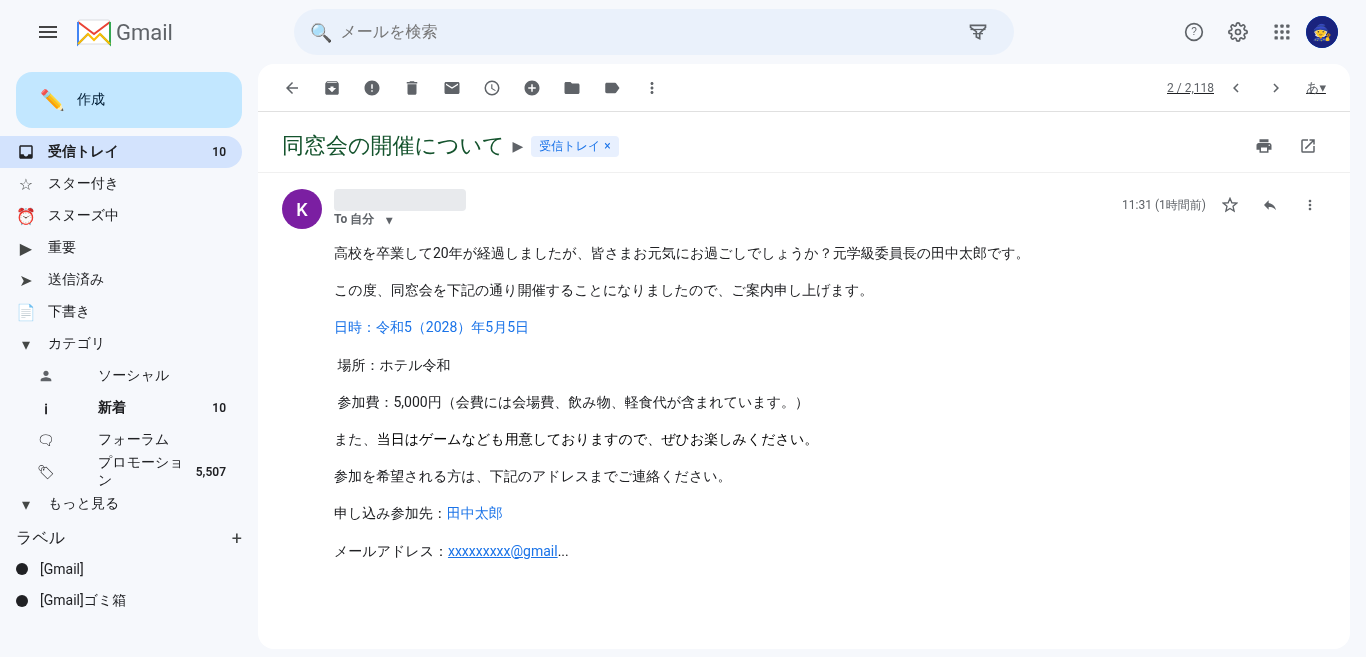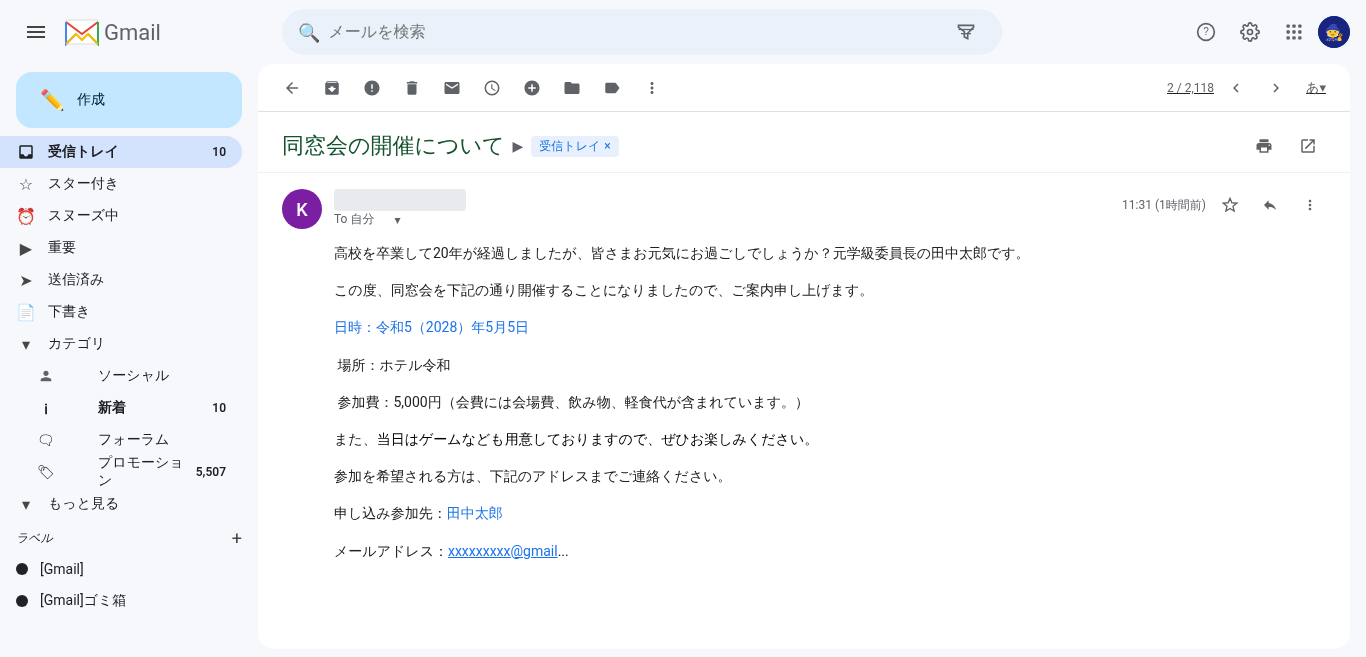--- a/index.html
+++ b/index.html
@@ -1,19 +1,19 @@
 <!DOCTYPE html>
 <html><head>
   <meta charset="utf-8">
   <style>
     * { margin: 0; padding: 0; box-sizing: border-box; }
     body { font-family: 'Google Sans', Roboto, Arial, sans-serif; font-size: 14px; color: #202124; background: #f6f8fc; height: 657px; overflow: hidden; display: flex; flex-direction: column; }
 
     
-    .topbar { display: flex; align-items: center; height: 64px; padding: 0 16px; background: #f6f8fc; flex-shrink: 0; gap: 8px; }
+    .topbar { display: flex; align-items: center; height: 64px; padding: 0 28px; background: #f6f8fc; flex-shrink: 0; gap: 8px; }
     .topbar-left { display: flex; align-items: center; gap: 8px; width: 258px; flex-shrink: 0; }
     .hamburger-btn { width: 40px; height: 40px; border-radius: 50%; border: none; background: transparent; cursor: pointer; display: flex; align-items: center; justify-content: center; }
     .hamburger-icon span { display: block; width: 18px; height: 2px; background: #444; margin: 3px 0; }
     .gmail-logo { display: flex; align-items: center; gap: 4px; }
     .logo-text { font-size: 22px; color: #5f6368; font-weight: 400; }
     .search-bar { flex: 1; display: flex; align-items: center; background: #eaf1fb; border-radius: 24px; padding: 0 16px; height: 46px; max-width: 720px; }
     .search-icon-wrap { color: #5f6368; margin-right: 8px; font-size: 18px; }
     .search-input { border: none; background: transparent; outline: none; font-size: 16px; color: #202124; flex: 1; }
     .search-filter-btn { width: 40px; height: 40px; border-radius: 50%; border: none; background: transparent; cursor: pointer; display: flex; align-items: center; justify-content: center; color: #5f6368; font-size: 18px; }
     .topbar-right { display: flex; align-items: center; gap: 4px; margin-left: auto; }
@@ -31,21 +31,21 @@
     .nav-item { display: flex; align-items: center; padding: 0 16px; height: 32px; border-radius: 0 16px 16px 0; cursor: pointer; margin-right: 16px; position: relative; }
     .nav-item.active { background: #d3e3fd; font-weight: 600; }
     .nav-icon { width: 20px; margin-right: 12px; color: #444746; font-size: 16px; display: flex; align-items: center; justify-content: center; }
     .nav-label { flex: 1; font-size: 14px; }
     .nav-badge { background: transparent; color: #202124; font-size: 12px; font-weight: 600; }
     .nav-sub-item { display: flex; align-items: center; padding: 0 16px 0 36px; height: 32px; border-radius: 0 16px 16px 0; cursor: pointer; margin-right: 16px; }
     .nav-sub-icon { width: 20px; margin-right: 12px; font-size: 14px; display: flex; align-items: center; justify-content: center; }
     .nav-sub-label { flex: 1; font-size: 14px; margin-left: 30px; }
     .nav-sub-badge { font-size: 12px; font-weight: 600; }
     .labels-section { padding: 8px 16px 4px; display: flex; align-items: center; justify-content: space-between; }
-    .labels-title { font-size: 12px; color: #202124; font-style: italic; }
+    .labels-title { font-size: 16px; color: #202124; }
     .labels-add { font-size: 18px; color: #444746; cursor: pointer; }
     .label-item { display: flex; align-items: center; padding: 0 16px; height: 32px; cursor: pointer; margin-right: 16px; border-radius: 0 16px 16px 0; }
     .label-dot { width: 12px; height: 12px; border-radius: 50%; margin-right: 12px; background: #202124; }
     .label-text { font-size: 14px; }
 
     
     .email-area { flex: 1; overflow: hidden; display: flex; flex-direction: column; background: #fff; border-radius: 16px; margin: 0 16px 8px 0; }
 
     
     .email-toolbar { display: flex; align-items: center; padding: 4px 16px; border-bottom: 1px solid #e0e0e0; flex-shrink: 0; height: 48px; text-decoration: underline; }
@@ -61,21 +61,21 @@
     .inbox-tag { background: #e8f0fe; color: #1a73e8; font-size: 12px; padding: 2px 8px; border-radius: 4px; display: flex; align-items: center; gap: 4px; }
     .tag-close { cursor: pointer; color: #1a73e8; font-size: 12px; }
     .subject-actions { margin-left: auto; display: flex; gap: 8px; }
     .subject-action-btn { width: 36px; height: 36px; border-radius: 50%; border: none; background: transparent; cursor: pointer; display: flex; align-items: center; justify-content: center; color: #5f6368; font-size: 16px; }
 
     
     .email-message { padding: 0 24px; overflow-y: auto; flex: 1; }
     .message-header { display: flex; align-items: flex-start; padding: 16px 0 12px; }
     .sender-avatar { width: 40px; height: 40px; border-radius: 50%; background: #7b1fa2; color: white; display: flex; align-items: center; justify-content: center; font-size: 18px; font-weight: 500; flex-shrink: 0; margin-right: 12px; }
     .sender-info { flex: 1; }
-    .sender-to { font-size: 12px; color: #5f6368; display: flex; align-items: center; gap: 20px; cursor: pointer; }
+    .sender-to { font-size: 12px; color: #5f6368; display: flex; align-items: center; gap: 12px; cursor: pointer; font-weight: bold; }
     .message-meta { display: flex; align-items: center; gap: 8px; color: #5f6368; font-size: 12px; }
     .message-time { white-space: nowrap; }
     .meta-icon-btn { width: 32px; height: 32px; border-radius: 50%; border: none; background: transparent; cursor: pointer; display: flex; align-items: center; justify-content: center; color: #5f6368; font-size: 14px; }
 
     
     .message-body { padding: 0 0 24px 52px; font-size: 14px; line-height: 1.8; color: #202124; }
     .message-body p { margin-bottom: 12px; }
     .link-text { color: #1a73e8; text-decoration: none; }
     .highlight { color: #000000; font-weight: 500; }
     .blue-link { color: #1a73e8; }

